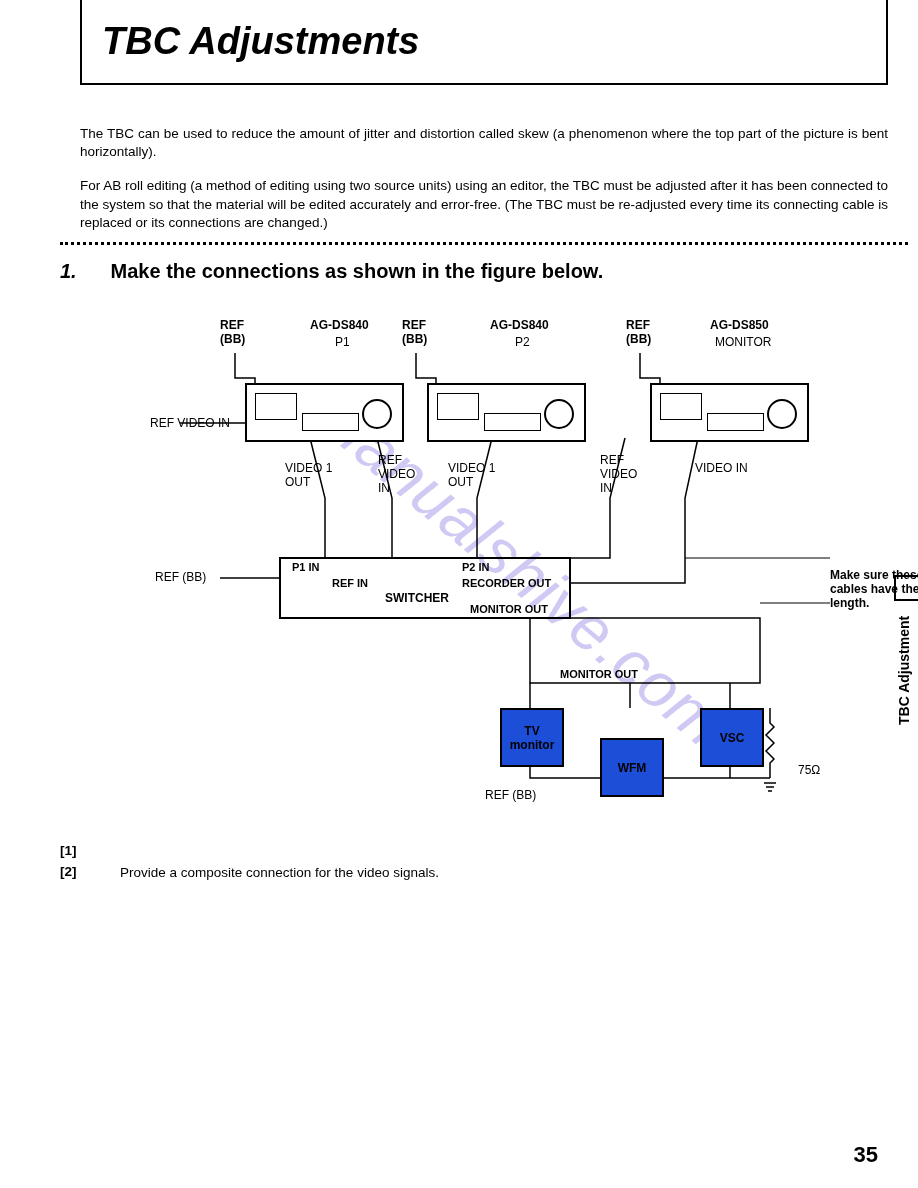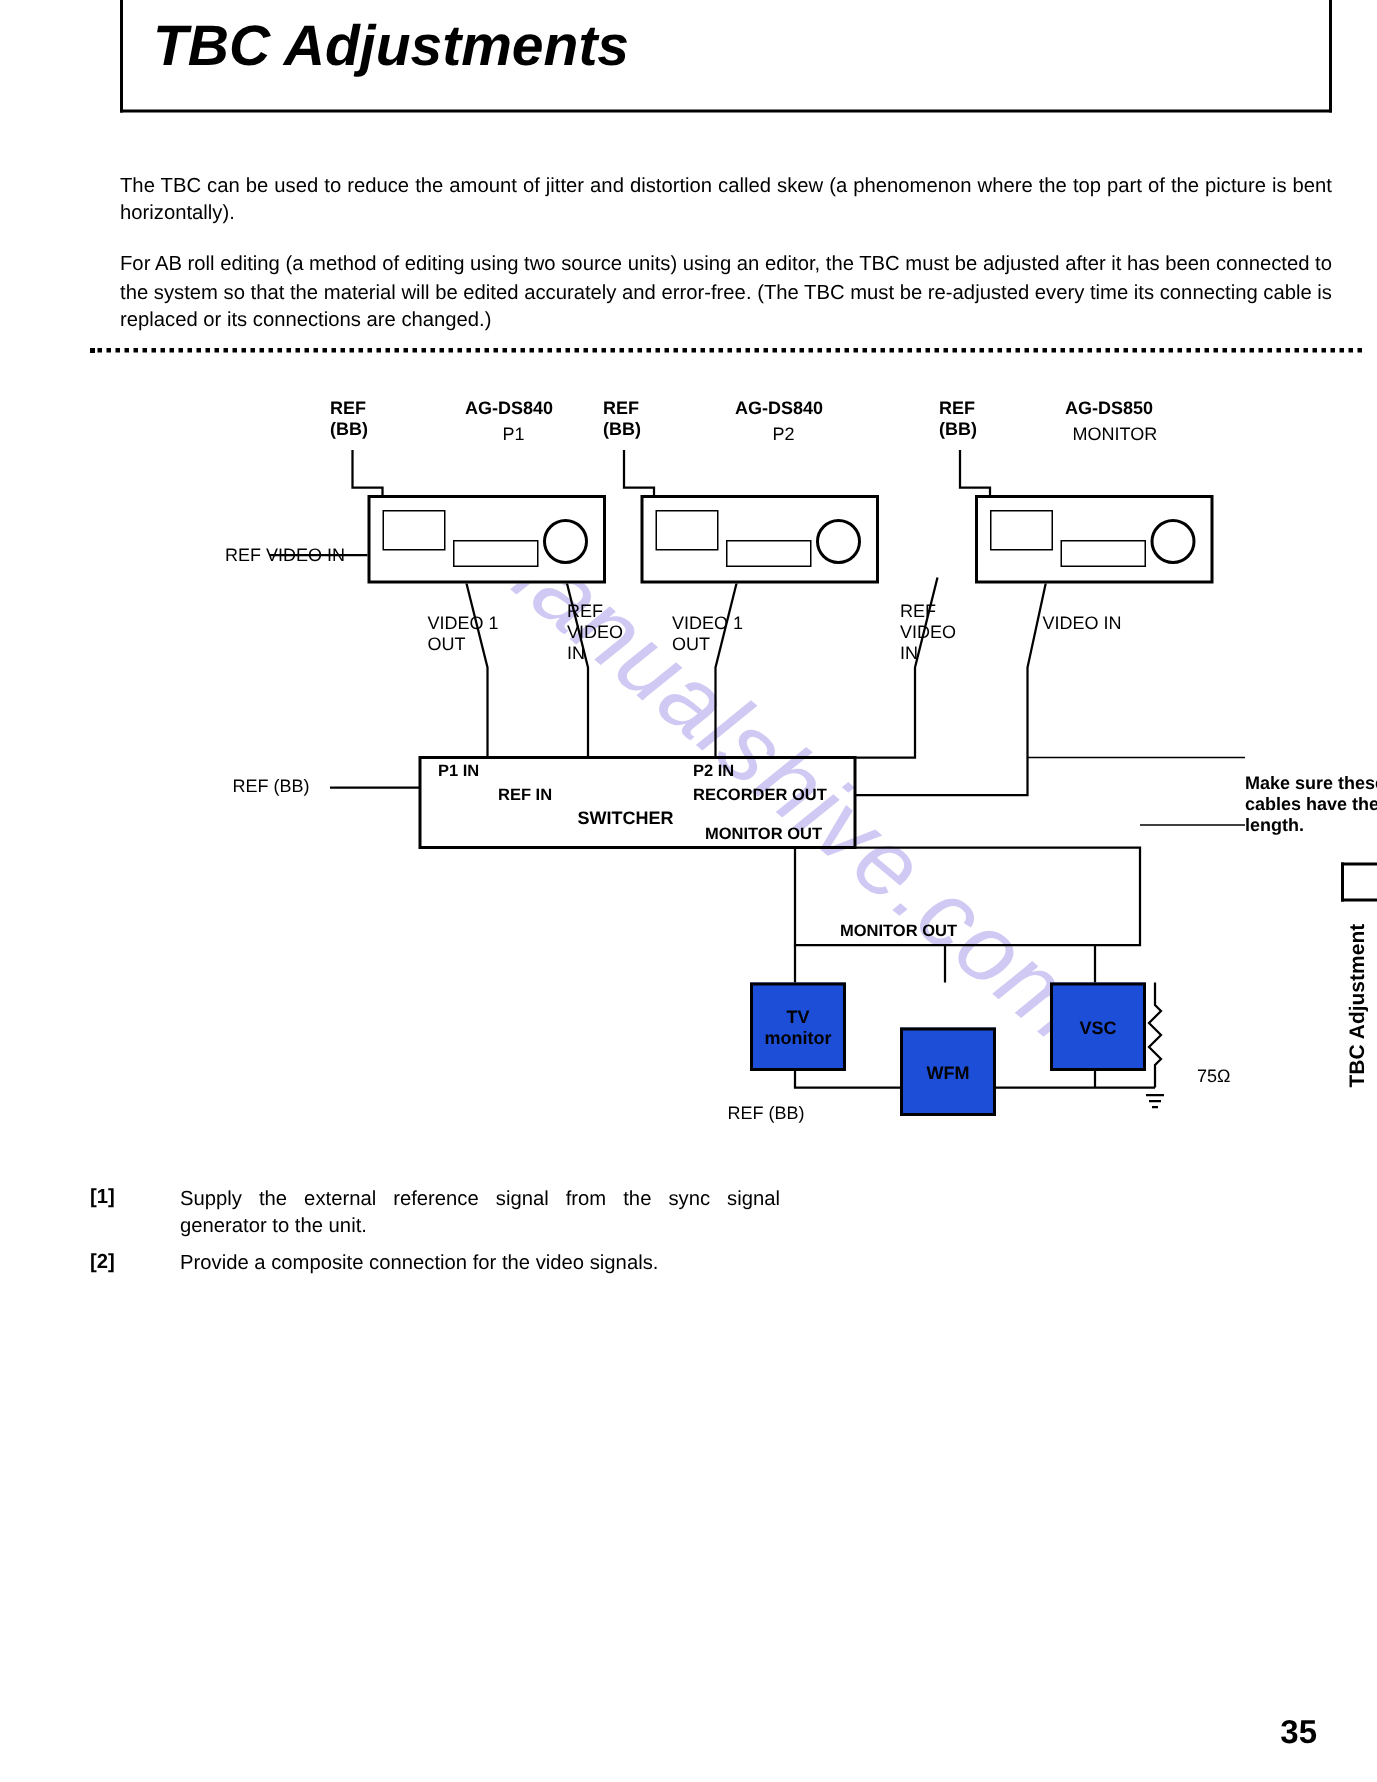--- a/index.html
+++ b/index.html
@@ -17,21 +17,21 @@
   width: 918px;
   height: 1188px;
   box-sizing: border-box;
   padding: 0 30px 0 80px;
 }
 .title-box {
   border-bottom: 2px solid #000;
   border-left: 2px solid #000;
   border-right: 2px solid #000;
   margin: 0 0 40px 0;
-  padding: 10px 20px 20px 20px;
+  padding: 20px 20px 20px 20px;
 }
 .title {
   font-size: 38px;
   font-weight: 800;
   font-style: italic;
   margin: 0;
 }
 .intro {
   font-size: 13.5px;
   line-height: 1.35;
@@ -179,20 +179,24 @@
 
   <div class="title-box">
     <h1 class="title">TBC Adjustments</h1>
   </div>
 
   <p class="intro">The TBC can be used to reduce the amount of jitter and distortion called skew (a phenomenon where the top part of the picture is bent horizontally).</p>
   <p class="intro">For AB roll editing (a method of editing using two source units) using an editor, the TBC must be adjusted after it has been connected to the system so that the material will be edited accurately and error-free. (The TBC must be re-adjusted every time its connecting cable is replaced or its connections are changed.)</p>
 
   <hr class="dotted">
 
+  <div class="step-head">
+    <span class="num">1.</span>
+    <span>Make the connections as shown in the figure below.</span>
+  </div>
 
   <div class="diagram">
     <div class="watermark">manualshive.com</div>
 
     <svg class="lines">
 
       <path d="M105 50 V75 H125 V80" stroke="#000" fill="none" stroke-width="1.5"></path>
       <path d="M286 50 V75 H306 V80" stroke="#000" fill="none" stroke-width="1.5"></path>
       <path d="M510 50 V75 H530 V80" stroke="#000" fill="none" stroke-width="1.5"></path>
 
@@ -284,21 +288,20 @@
 
     <span class="lbl nb" style="left:355px; top:485px;">REF (BB)</span>
     <span class="lbl nb" style="left:668px; top:460px;">75Ω</span>
 
     <span class="lbl" style="left:700px; top:265px; width:130px; white-space:normal;">Make sure these 2 cables have the same length.</span>
   </div>
 
   <div class="notes">
     <div class="note-row">
       <span class="note-num">[1]</span>
-      <span class="note-txt">Supply the external reference signal from the sync signal generator to the unit.</span>
     </div>
     <div class="note-row">
       <span class="note-num">[2]</span>
       <span class="note-txt">Provide a composite connection for the video signals.</span>
     </div>
   </div>
 
   <div class="side-tab-box"></div>
   <div class="side-tab">TBC Adjustment</div>
 

